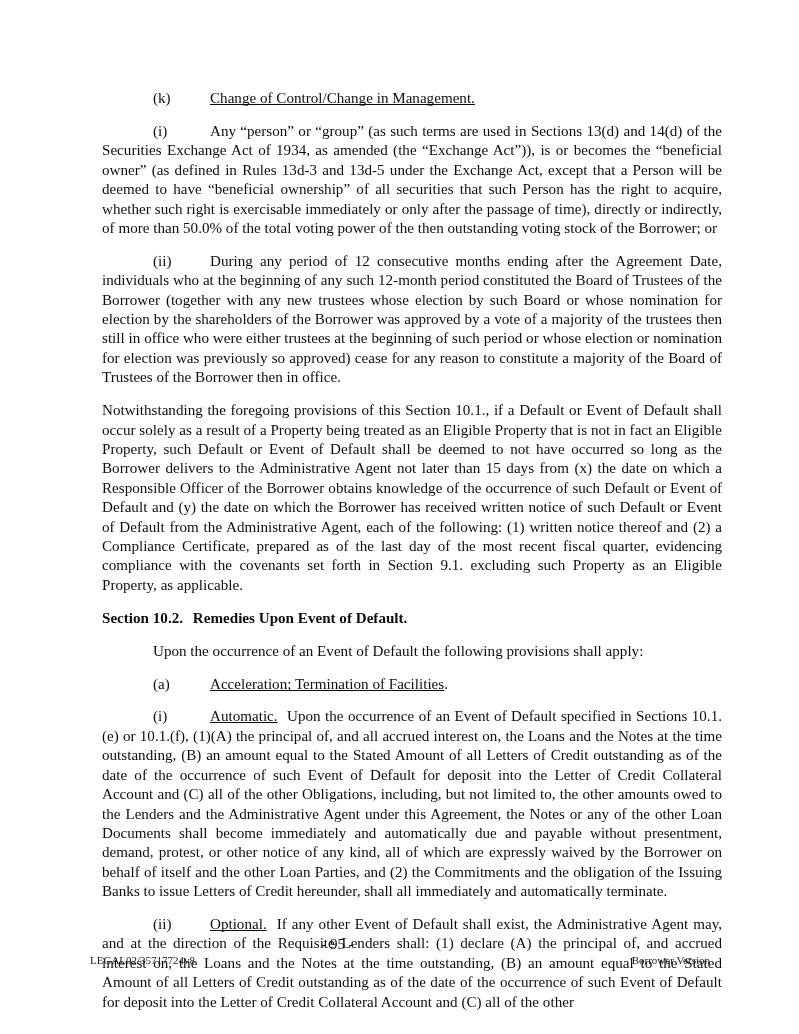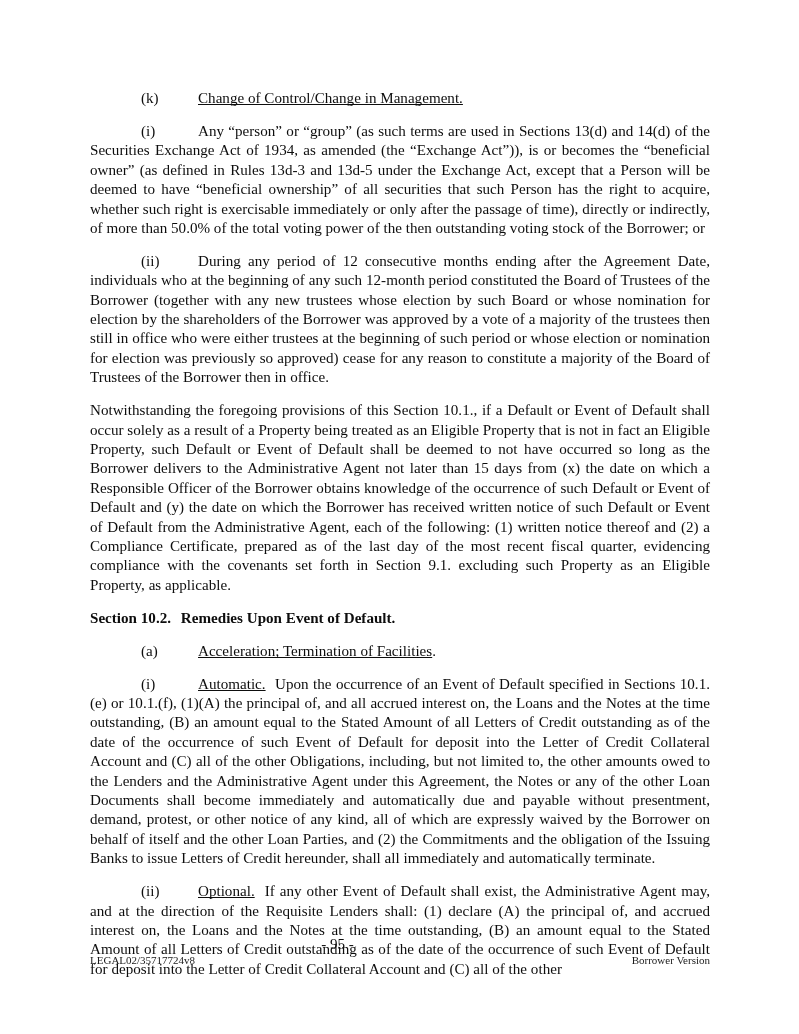--- a/index.html
+++ b/index.html
@@ -21,21 +21,21 @@
     left: 0;
     top: 0;
     width: 799px;
     height: 1034px;
     background: #ffffff;
   }
 
   
   #content {
     position: absolute;
-    left: 90px;
+    left: 102px;
     top: 89px;
     width: 620px;
   }
 
   p {
     margin: 0 0 13.5px 0;
     font-size: 15.1px;
     line-height: 19.4px;
     text-align: justify;
     text-justify: inter-word;
@@ -117,20 +117,21 @@
     <p class="item"><span class="item-marker">(k)</span><u>Change of Control/Change in Management.</u></p>
 
     <p class="roman"><span class="lead"></span><span class="rm-marker">(i)</span><span>Any “person” or “group” (as such terms are used in Sections 13(d) and 14(d) of the Securities Exchange Act of 1934, as amended (the “Exchange Act”)), is or becomes the “beneficial owner” (as defined in Rules 13d-3 and 13d-5 under the Exchange Act, except that a Person will be deemed to have “beneficial ownership” of all securities that such Person has the right to acquire, whether such right is exercisable immediately or only after the passage of time), directly or indirectly, of more than 50.0% of the total voting power of the then outstanding voting stock of the Borrower; or</span></p>
 
     <p class="roman"><span class="lead"></span><span class="rm-marker">(ii)</span><span>During any period of 12 consecutive months ending after the Agreement Date, individuals who at the beginning of any such 12-month period constituted the Board of Trustees of the Borrower (together with any new trustees whose election by such Board or whose nomination for election by the shareholders of the Borrower was approved by a vote of a majority of the trustees then still in office who were either trustees at the beginning of such period or whose election or nomination for election was previously so approved) cease for any reason to constitute a majority of the Board of Trustees of the Borrower then in office.</span></p>
 
     <p class="flush">Notwithstanding the foregoing provisions of this Section 10.1., if a Default or Event of Default shall occur solely as a result of a Property being treated as an Eligible Property that is not in fact an Eligible Property, such Default or Event of Default shall be deemed to not have occurred so long as the Borrower delivers to the Administrative Agent not later than 15 days from (x) the date on which a Responsible Officer of the Borrower obtains knowledge of the occurrence of such Default or Event of Default and (y) the date on which the Borrower has received written notice of such Default or Event of Default from the Administrative Agent, each of the following: (1) written notice thereof and (2) a Compliance Certificate, prepared as of the last day of the most recent fiscal quarter, evidencing compliance with the covenants set forth in Section 9.1. excluding such Property as an Eligible Property, as applicable.</p>
 
     <p class="section-heading"><span>Section 10.2.</span><span class="sh-gap"></span> <span>Remedies Upon Event of Default.</span></p>
 
+    <p class="indent-first">Upon the occurrence of an Event of Default the following provisions shall apply:</p>
 
     <p class="item"><span class="item-marker">(a)</span><u>Acceleration; Termination of Facilities</u><span>.</span></p>
 
     <p class="roman"><span class="lead"></span><span class="rm-marker">(i)</span><u>Automatic.</u><span class="nbsp-gap"></span> <span>Upon the occurrence of an Event of Default specified in Sections 10.1.(e) or 10.1.(f), (1)(A) the principal of, and all accrued interest on, the Loans and the Notes at the time outstanding, (B) an amount equal to the Stated Amount of all Letters of Credit outstanding as of the date of the occurrence of such Event of Default for deposit into the Letter of Credit Collateral Account and (C) all of the other Obligations, including, but not limited to, the other amounts owed to the Lenders and the Administrative Agent under this Agreement, the Notes or any of the other Loan Documents shall become immediately and automatically due and payable without presentment, demand, protest, or other notice of any kind, all of which are expressly waived by the Borrower on behalf of itself and the other Loan Parties, and (2) the Commitments and the obligation of the Issuing Banks to issue Letters of Credit hereunder, shall all immediately and automatically terminate.</span></p>
 
     <p class="roman"><span class="lead"></span><span class="rm-marker">(ii)</span><u>Optional.</u><span class="nbsp-gap"></span> <span>If any other Event of Default shall exist, the Administrative Agent may, and at the direction of the Requisite Lenders shall: (1) declare (A) the principal of, and accrued interest on, the Loans and the Notes at the time outstanding, (B) an amount equal to the Stated Amount of all Letters of Credit outstanding as of the date of the occurrence of such Event of Default for deposit into the Letter of Credit Collateral Account and (C) all of the other</span></p>
 
   </div>
 
   <div id="page-number">- 95 -</div>

